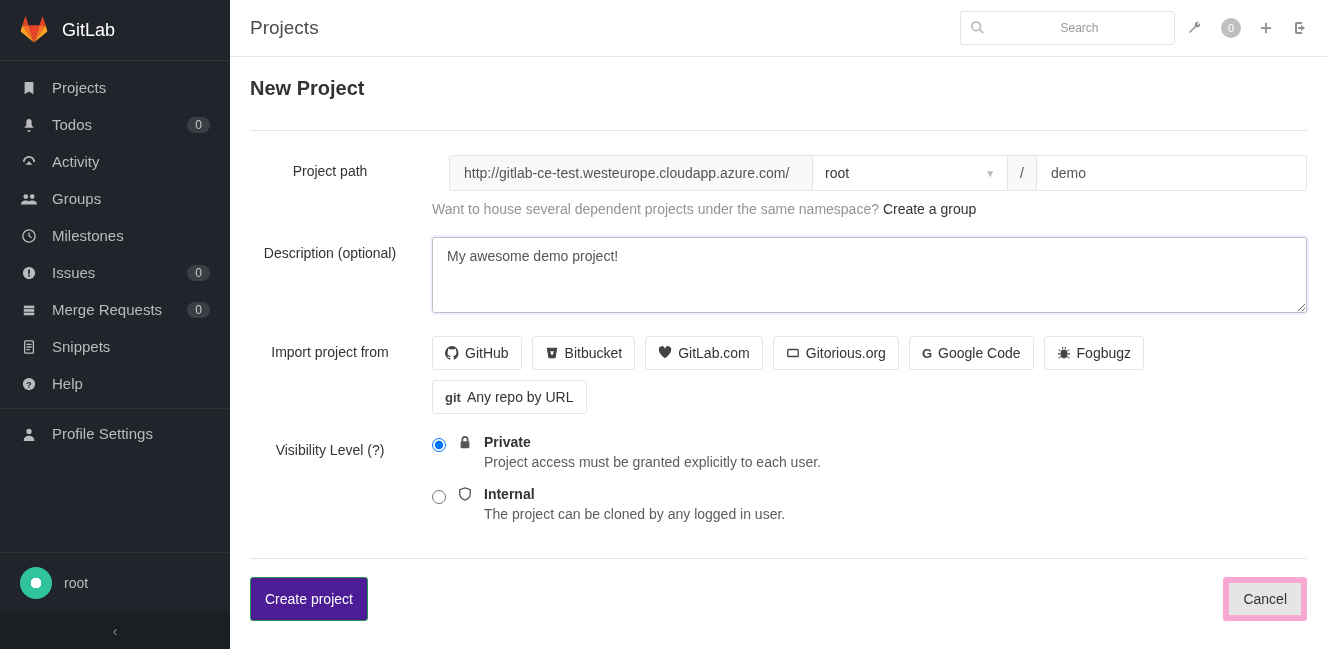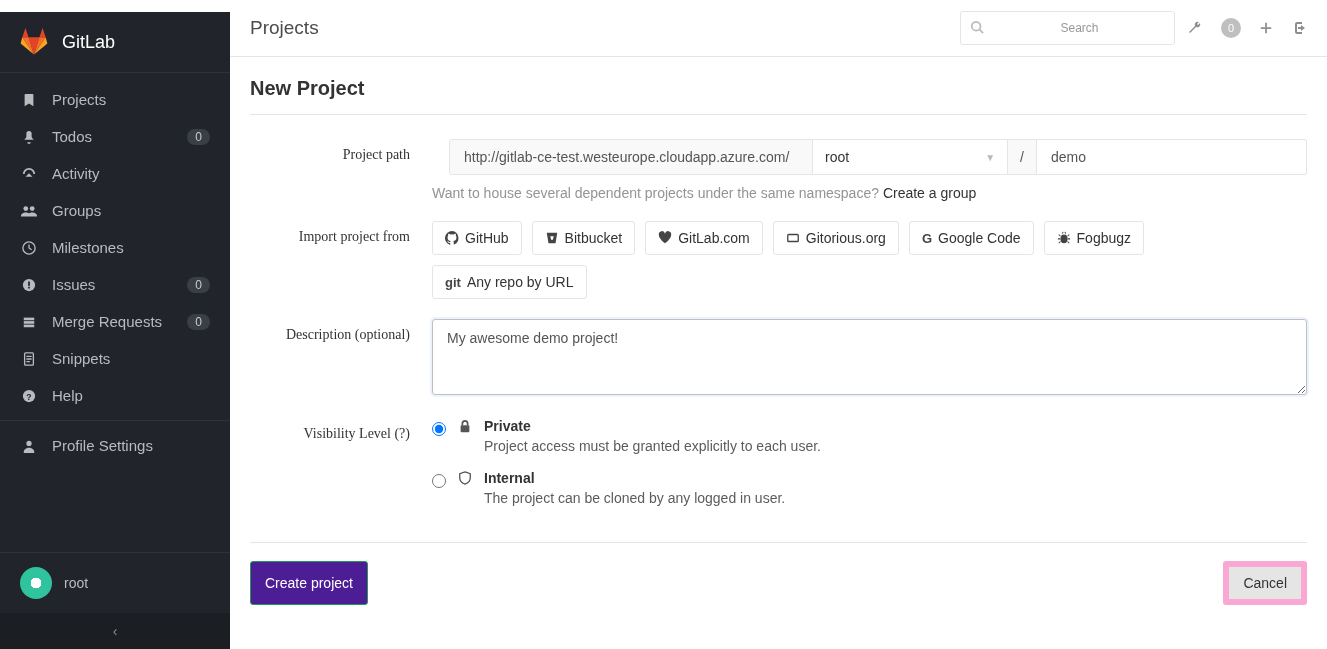--- a/index.html
+++ b/index.html
@@ -1,19 +1,19 @@
 <!DOCTYPE html>
 <html><head>
 <meta charset="utf-8">
 <style>
 * { box-sizing: border-box; margin: 0; padding: 0; }
 body { font-family: -apple-system, BlinkMacSystemFont, "Segoe UI", Helvetica, Arial, sans-serif; font-size: 14px; color: #333; background: #fff; width: 1327px; height: 649px; overflow: hidden; }
 
 
-.sidebar { position: fixed; left: 0; top: 12px; bottom: 0; width: 230px; background: #21252b; color: #b9bbbe; display: flex; flex-direction: column; }
+.sidebar { position: fixed; left: 0; top: 0; bottom: 0; width: 230px; background: #21252b; color: #b9bbbe; display: flex; flex-direction: column; }
 .sidebar-header { display: flex; align-items: center; padding: 16px 20px; height: 60px; cursor: pointer; }
 .sidebar-header .logo { width: 28px; height: 28px; margin-right: 14px; }
 .sidebar-header .brand { color: #fff; font-size: 18px; font-weight: 400; }
 .sidebar-nav { flex: 1; border-top: 1px solid #2e3338; padding-top: 8px; }
 .nav-item { display: flex; align-items: center; padding: 10px 20px; color: #b9bbbe; cursor: pointer; font-size: 15px; }
 .nav-item .icon { width: 18px; margin-right: 14px; display: flex; align-items: center; justify-content: center; }
 .nav-item .label { flex: 1; }
 .nav-badge { background: #3a3f45; color: #c8cacd; font-size: 12px; padding: 1px 8px; border-radius: 10px; min-width: 22px; text-align: center; }
 .sidebar-sep { height: 1px; background: #2e3338; margin: 6px 0; }
 .sidebar-footer { border-top: 1px solid #2e3338; }
@@ -27,23 +27,23 @@
 .search-box { position: relative; margin-right: 12px; }
 .search-box input { width: 215px; height: 34px; border: 1px solid #e5e5e5; border-radius: 3px; padding: 0 10px 0 34px; text-align: center; font-size: 12px; color: #555; background: #fff; }
 .search-box input::placeholder { color: #999; }
 .search-box .sicon { position: absolute; left: 10px; top: 9px; color: #bbb; }
 .topbar-actions { display: flex; align-items: center; gap: 18px; color: #8f8f8f; }
 .topbar-actions .tact { cursor: pointer; display: flex; align-items: center; }
 .topbar-badge { background: #bfbfbf; color: #fff; font-size: 11px; width: 20px; height: 20px; border-radius: 50%; display: inline-flex; align-items: center; justify-content: center; }
 
 
 .main { position: fixed; left: 230px; right: 0; top: 57px; bottom: 0; overflow-y: auto; padding: 20px 20px 30px; }
-.page-title { font-size: 20px; font-weight: 600; color: #333; padding-bottom: 14px; border-bottom: 1px solid #e5e5e5; margin-bottom: 24px; }
+.page-title { font-size: 20px; font-weight: 600; color: #333; padding-bottom: 30px; border-bottom: 1px solid #e5e5e5; margin-bottom: 24px; }
 .form-row { display: flex; margin-bottom: 20px; }
-.form-label { width: 182px; text-align: right; padding-right: 22px; padding-top: 8px; color: #333; font-size: 14px; font-family: Liberation Serif, serif; }
+.form-label { width: 182px; text-align: center; padding-right: 22px; padding-top: 8px; color: #333; font-size: 14px; }
 .form-field { flex: 1; }
 
 .path-group { display: flex; padding-left: 17px; }
 .path-base { flex: 1; border: 1px solid #e5e5e5; background: #f9f9f9; padding: 9px 14px; border-radius: 3px 0 0 3px; color: #555; font-size: 14px; }
 .ns-select { width: 195px; border: 1px solid #e5e5e5; border-left: none; background: #fff; padding: 9px 12px; display: flex; align-items: center; justify-content: space-between; cursor: pointer; }
 .ns-select .caret { color: #bbb; font-size: 10px; }
 .slash-box { border: 1px solid #e5e5e5; border-left: none; background: #f9f9f9; padding: 9px 12px; color: #555; }
 .name-input { width: 270px; border: 1px solid #e5e5e5; border-left: none; border-radius: 0 3px 3px 0; padding: 9px 14px; font-size: 14px; color: #555; }
 .hint { margin-top: 10px; color: #959494; font-size: 14px; }
 .hint a { color: #333; text-decoration: none; }
@@ -245,20 +245,27 @@
         <div class="slash-box">/</div>
         <input class="name-input" type="text" value="demo" style="">
       </div>
       <div class="hint">
         <span>Want to house several dependent projects under the same namespace? </span><a href="#">Create a group</a>
       </div>
     </div>
   </div>
 
   <div class="form-row">
+    <div class="form-label">Description (optional)</div>
+    <div class="form-field">
+      <textarea class="desc-area" style="">My awesome demo project!</textarea>
+    </div>
+  </div>
+
+  <div class="form-row">
     <div class="form-label">Import project from</div>
     <div class="form-field">
       <div class="import-btns">
         <div class="import-btn">
             <span class="ii">
               <svg width="14" height="14" viewBox="0 0 16 16" fill="currentColor">
                 <path d="M8 0a8 8 0 00-2.5 15.6c.4.1.5-.2.5-.4v-1.5c-2.2.5-2.7-1-2.7-1-.4-.9-.9-1.2-.9-1.2-.7-.5.1-.5.1-.5.8.1 1.2.8 1.2.8.7 1.2 1.9.9 2.3.7.1-.5.3-.9.5-1.1-1.8-.2-3.6-.9-3.6-4 0-.9.3-1.6.8-2.2-.1-.2-.4-1 .1-2.1 0 0 .7-.2 2.2.8a7.6 7.6 0 014 0c1.5-1 2.2-.8 2.2-.8.5 1.1.2 1.9.1 2.1.5.6.8 1.3.8 2.2 0 3.1-1.9 3.8-3.6 4 .3.2.5.7.5 1.4v2.1c0 .2.1.5.5.4A8 8 0 008 0z"></path>
               </svg>
             </span>
             <span>GitHub</span>
@@ -299,27 +306,20 @@
                 <path d="M4 6L2 4M12 6l2-2M4 9H1M12 9h3M4 12l-2 2M12 12l2 2M6 3l1-2M10 3l-1-2" stroke="currentColor" stroke-width="1.2"></path>
               </svg>
             </span>
             <span>Fogbugz</span>
           </div>
         <div class="import-btn">
             <span class="ii"><b>git</b></span>
             <span>Any repo by URL</span>
           </div>
       </div>
-    </div>
-  </div>
-
-  <div class="form-row">
-    <div class="form-label">Description (optional)</div>
-    <div class="form-field">
-      <textarea class="desc-area" style="">My awesome demo project!</textarea>
     </div>
   </div>
 
   <div class="form-row">
     <div class="form-label">Visibility Level (?)</div>
     <div class="form-field">
       <div class="vis-row">
         <input type="radio" name="vis" checked="" style="">
         <span class="vis-icon">
             <svg width="14" height="14" viewBox="0 0 16 16" fill="currentColor">

